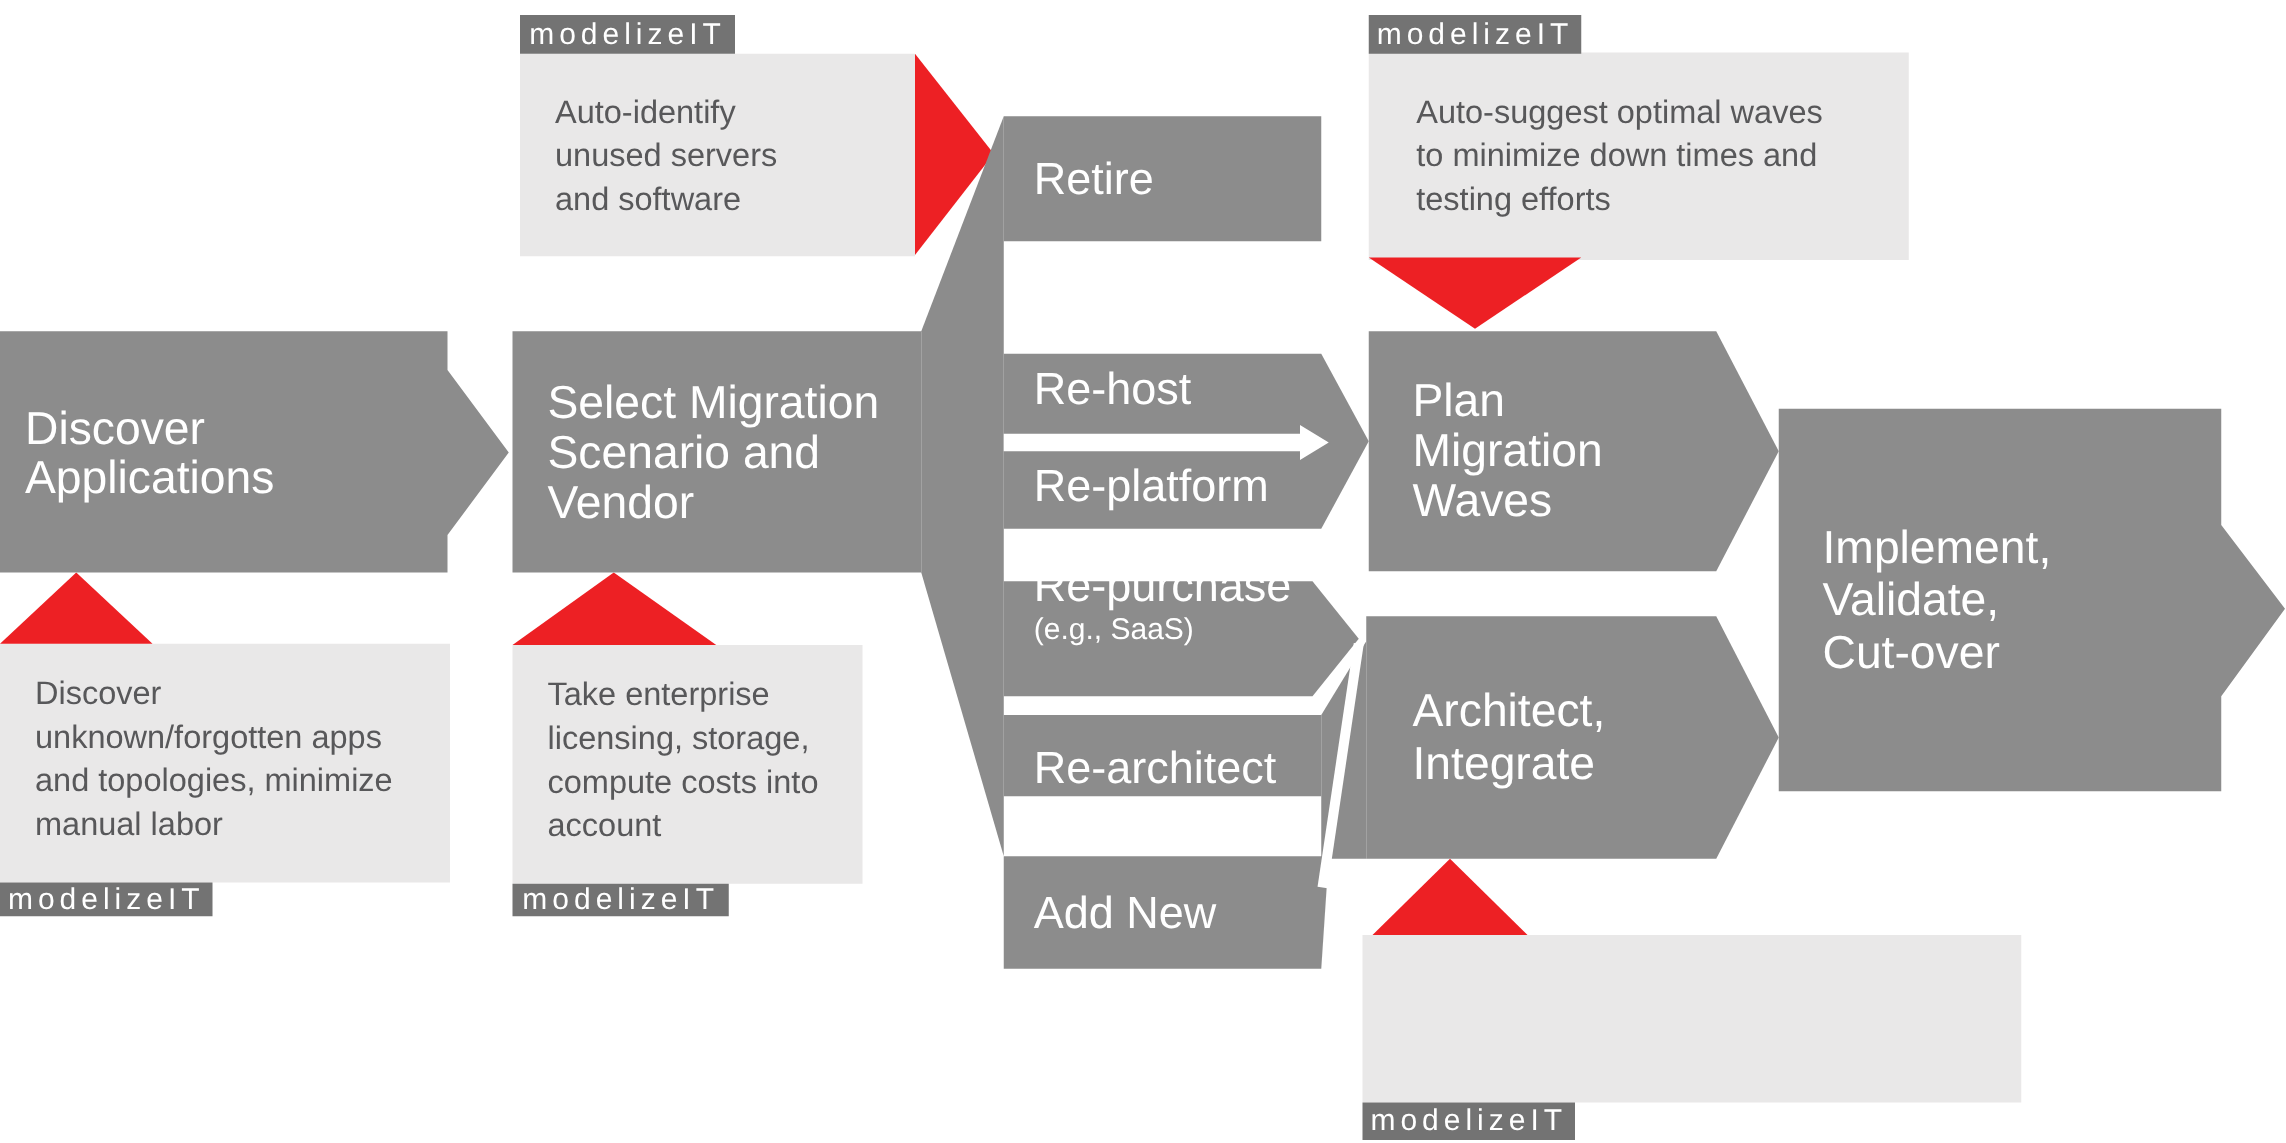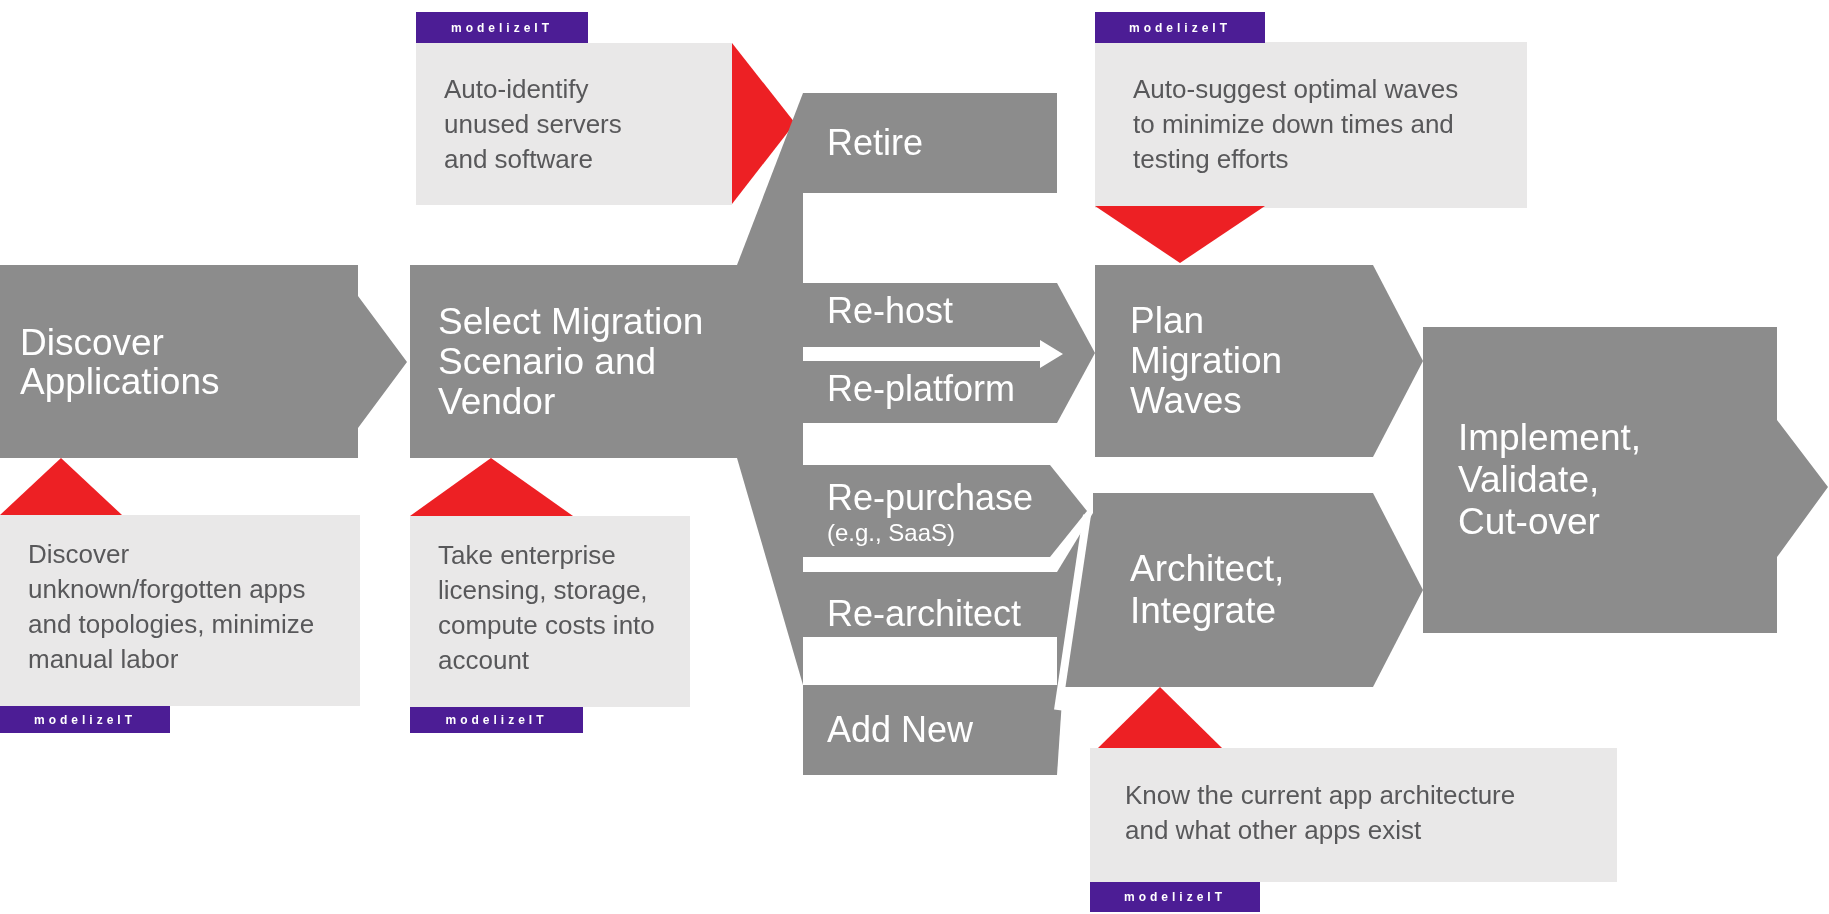--- a/index.html
+++ b/index.html
@@ -14,22 +14,22 @@
   }
   .lbl.lh39{line-height:39px;}
   .lbl.lh42{line-height:42px;}
   .branch{font-size:36px;text-align:center;}
   .branch .sub{font-size:24px;line-height:30px;display:block;}
   .stackcol{flex-direction:column;align-items:flex-start;justify-content:center;}
   .note{
     position:absolute;color:#58585A;font-size:26px;line-height:35px;white-space:pre-line;
   }
   .tag{
-    position:absolute;background:#4c1d95;color:#ffffff;display:flex;align-items:center;
-    justify-content:center;font-size:12px;letter-spacing:4px;font-weight:bold;
+    position:absolute;background:#737373;color:#ffffff;display:flex;align-items:center;
+    justify-content:center;font-size:24px;letter-spacing:4px;
   }
 </style>
 </head>
 <body>
 
 <div class="stage">
 
   <svg width="1829" height="914" viewBox="0 0 1829 914">
 
     <rect x="416" y="43" width="316" height="162" fill="#E9E8E8"></rect>
@@ -61,21 +61,21 @@
   </svg>
 
   <div class="lbl lh39" style="left:20px;top:265px;height:193px;width:330px">Discover
 Applications</div>
   <div class="lbl" style="left:438px;top:265px;height:193px;width:295px">Select Migration
 Scenario and
 Vendor</div>
   <div class="lbl branch" style="left:827px;top:93px;height:100px;width:225px">Retire</div>
   <div class="lbl branch" style="left:827px;top:283px;height:56px;width:225px">Re-host</div>
   <div class="lbl branch" style="left:827px;top:361px;height:56px;width:235px">Re-platform</div>
-  <div class="lbl branch stackcol" style="left:827px;top:466px;height:94px;width:235px">
+  <div class="lbl branch stackcol" style="left:827px;top:437px;height:94px;width:235px">
     <span>Re-purchase</span>
     <span class="sub">(e.g., SaaS)</span>
   </div>
   <div class="lbl branch" style="left:827px;top:572px;height:84px;width:235px">Re-architect</div>
   <div class="lbl branch" style="left:827px;top:685px;height:90px;width:235px">Add New</div>
   <div class="lbl" style="left:1130px;top:265px;height:192px;width:260px">Plan
 Migration
 Waves</div>
   <div class="lbl lh42" style="left:1130px;top:493px;height:194px;width:260px">Architect,
 Integrate</div>
@@ -98,17 +98,15 @@
 and topologies, minimize
 manual labor</div>
   <div class="tag" style="left:0px;top:706px;width:170px;height:27px">modelizeIT</div>
 
   <div class="note" style="left:438px;top:538px;width:260px">Take enterprise
 licensing, storage,
 compute costs into
 account</div>
   <div class="tag" style="left:410px;top:707px;width:173px;height:26px">modelizeIT</div>
 
-  <div class="note" style="left:1125px;top:778px;width:480px">Know the current app architecture
-and what other apps exist</div>
   <div class="tag" style="left:1090px;top:882px;width:170px;height:30px">modelizeIT</div>
 
 </div>
 
 </body></html>

